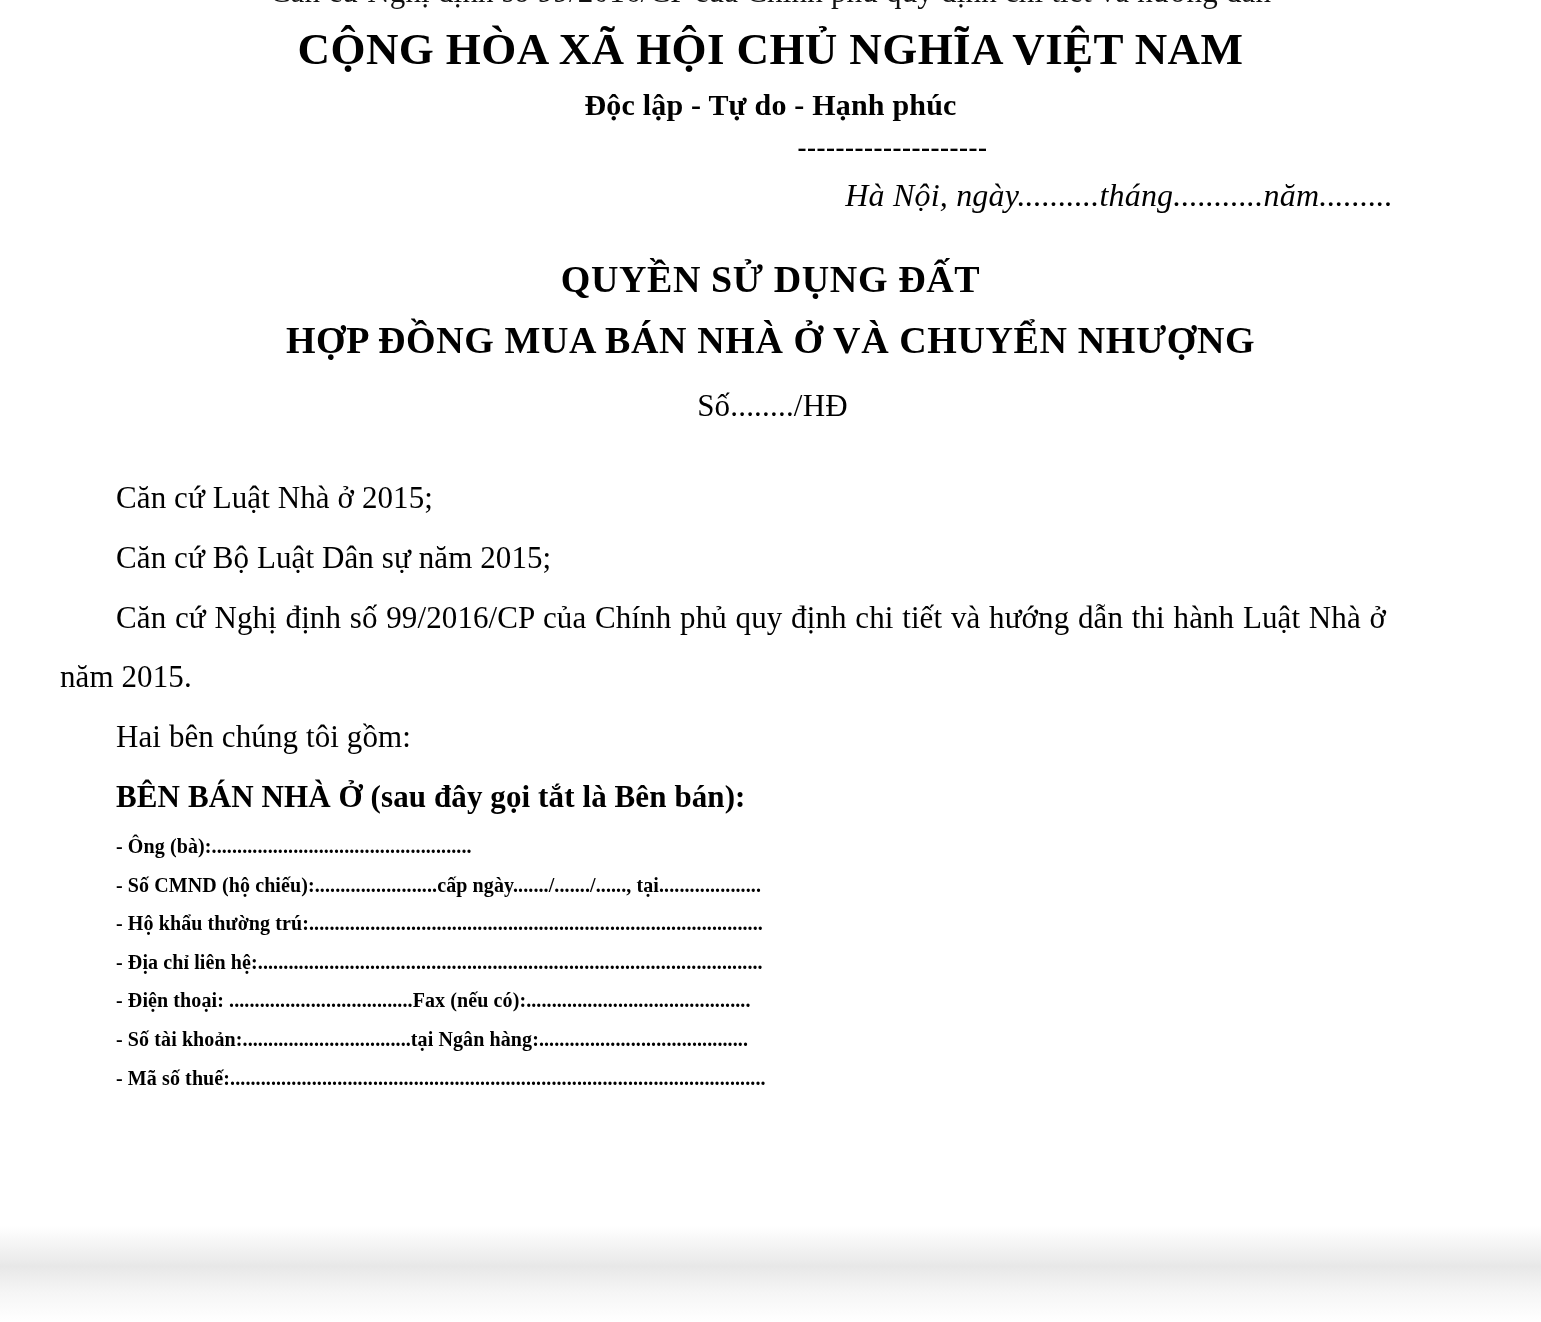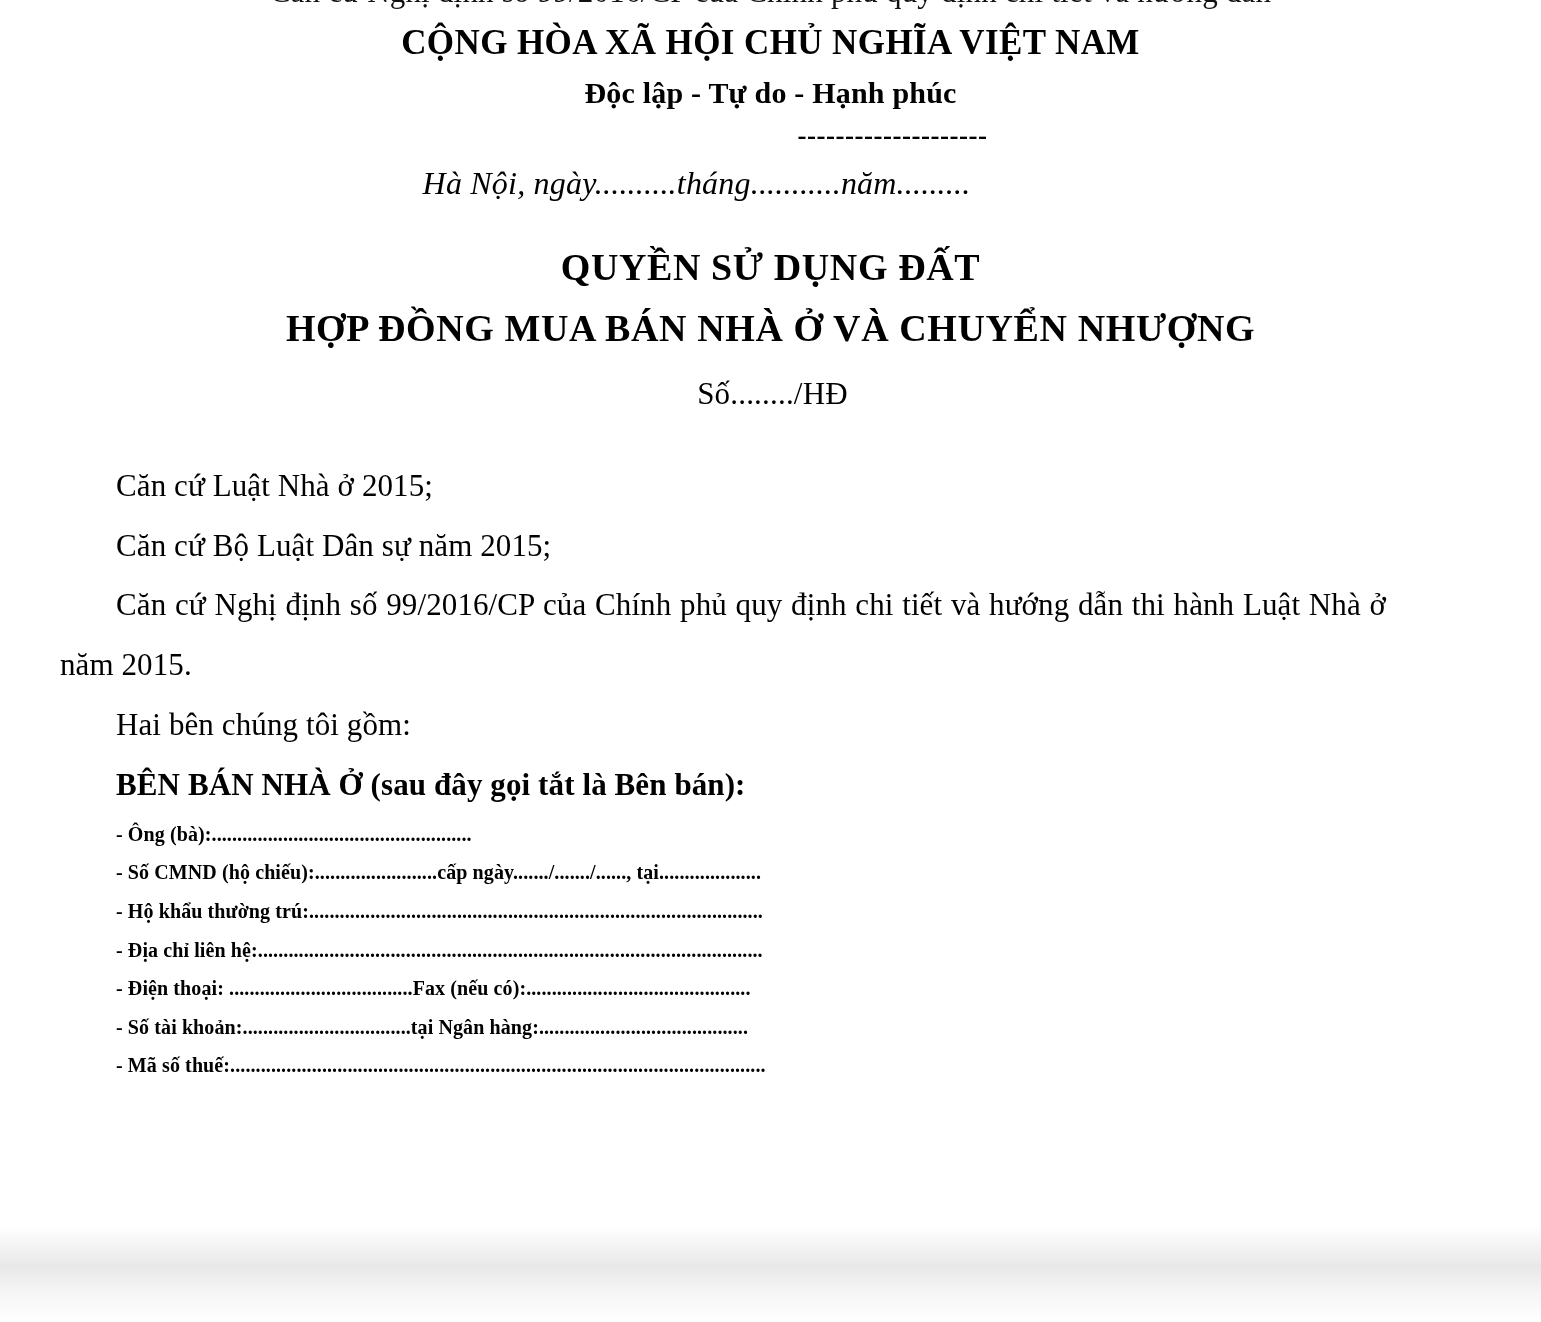--- a/index.html
+++ b/index.html
@@ -33,21 +33,21 @@
     letter-spacing: 0.2px;
   }
 
   
   .header {
     padding-top: 22px;
     text-align: center;
   }
   .nation-line {
     font-weight: bold;
-    font-size: 35px;
+    font-size: 45px;
     letter-spacing: 0.4px;
     line-height: 1.22;
   }
   .motto-line {
     font-weight: bold;
     font-size: 30px;
     margin-top: 11px;
     letter-spacing: 0.2px;
   }
   .sep-wrap {
@@ -61,21 +61,21 @@
     font-size: 27px;
     font-weight: bold;
     letter-spacing: 0.5px;
     line-height: 1;
     color: #000;
   }
   .date-line {
     margin-top: 16px;
     font-style: italic;
     font-size: 32px;
-    text-align: center;
+    text-align: right;
     padding-right: 148px;
     letter-spacing: 0.2px;
   }
 
   
   .doc-title {
     margin-top: 35px;
     text-align: center;
     font-weight: bold;
     font-size: 38px;

